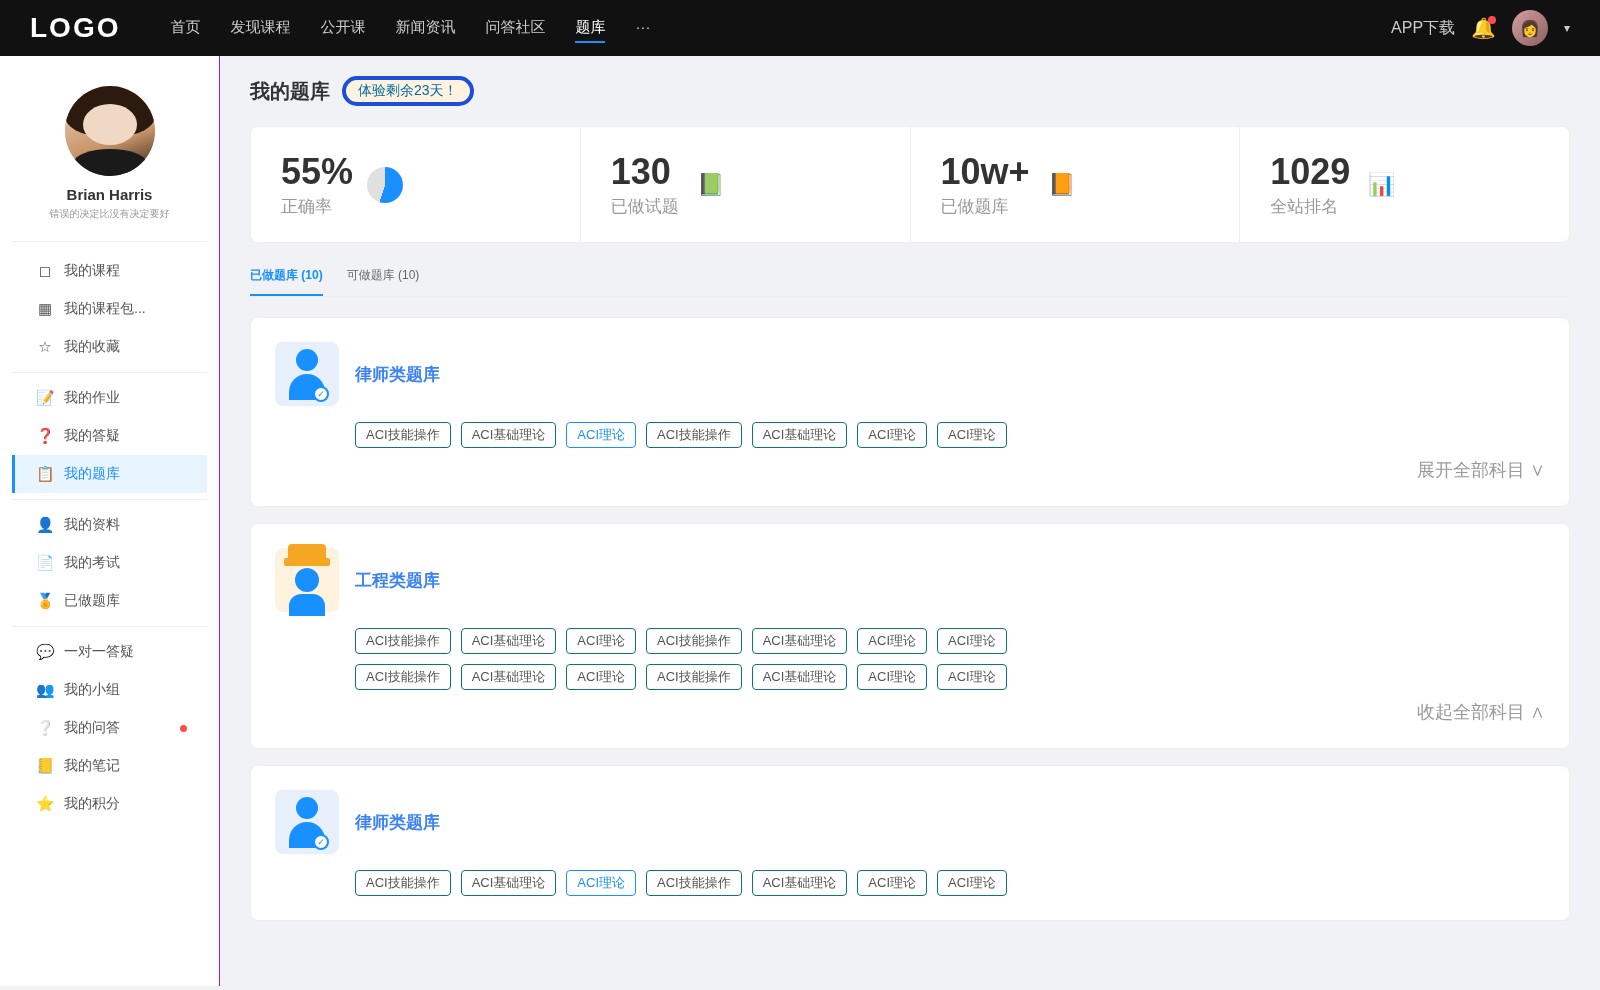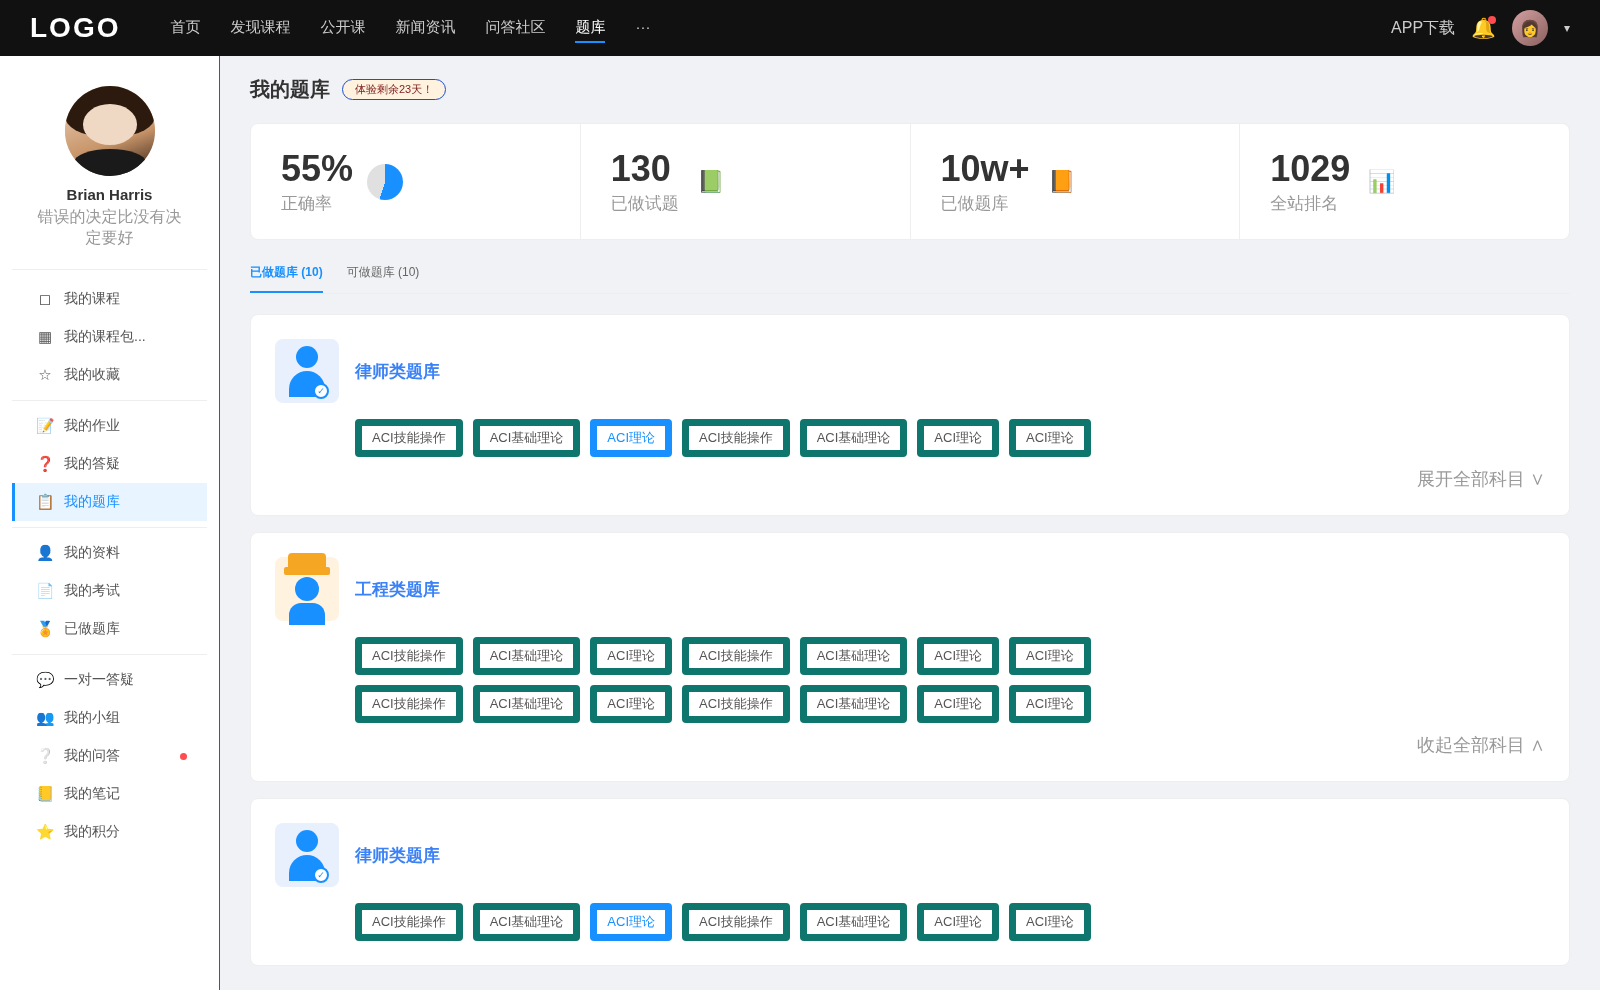--- a/index.html
+++ b/index.html
@@ -20,57 +20,57 @@
     .nav-chevron { color: #ccc; font-size: 12px; cursor: pointer; }
 
     
     .layout { display: flex; min-height: calc(100vh - 60px); }
 
     
     .sidebar { width: 220px; background: #fff; padding: 20px 12px; flex-shrink: 0; border-right: 1px solid #a21caf; }
     .sidebar-profile { text-align: center; padding: 10px 20px 20px; border-bottom: 1px solid #eee; }
     .sidebar-avatar { width: 90px; height: 90px; border-radius: 50%; overflow: hidden; margin: 0 auto 10px; background: #ddd; }
     .sidebar-name { font-size: 15px; font-weight: 600; color: #333; margin-bottom: 4px; }
-    .sidebar-motto { font-size: 16px; color: #999; }
+    .sidebar-motto { font-size: 10px; color: #999; }
     .sidebar-menu { padding: 10px 0; }
     .sidebar-item { display: flex; align-items: center; gap: 10px; padding: 10px 24px; cursor: pointer; font-size: 14px; color: #555; position: relative; }
     .sidebar-item.active { color: #1890ff; background: #e8f4ff; }
     .sidebar-item.active::before { content: ''; position: absolute; left: 0; top: 0; bottom: 0; width: 3px; background: #1890ff; }
     .sidebar-item-icon { width: 18px; text-align: center; font-size: 15px; }
     .sidebar-divider { height: 1px; background: #eee; margin: 6px 0; }
     .sidebar-dot { width: 7px; height: 7px; background: #ff4d4f; border-radius: 50%; position: absolute; right: 20px; }
 
     
     .main { flex: 1; padding: 20px 30px; }
 
     
     .page-title-row { display: flex; align-items: center; gap: 12px; margin-bottom: 20px; }
     .page-title { font-size: 20px; font-weight: 600; color: #333; }
-    .trial-badge { background: #fff3e0; color: #7f1d1d; border: 1px solid #1d4ed8; border-radius: 20px; font-size: 11px; padding: 2px 12px; }
+    .trial-badge { background: #fff3e0; color: #0369a1; border: 4px solid #1d4ed8; border-radius: 20px; font-size: 14px; padding: 2px 12px; }
 
     
     .stats-row { display: flex; gap: 0; background: #fff; border-radius: 8px; overflow: hidden; margin-bottom: 24px; border: 1px solid #eee; }
     .stat-item { flex: 1; padding: 24px 30px; display: flex; align-items: center; gap: 14px; border-right: 1px solid #eee; }
     .stat-item:last-child { border-right: none; }
     .stat-value { font-size: 36px; font-weight: 700; color: #333; }
     .stat-label { font-size: 17px; color: #999; margin-top: 2px; }
     .stat-icon-wrap { width: 36px; height: 36px; display: flex; align-items: center; justify-content: center; }
 
     
     .tabs-row { display: flex; gap: 24px; margin-bottom: 20px; border-bottom: 1px solid #eee; padding-bottom: 0; }
     .tab { font-size: 12px; color: #666; cursor: pointer; padding-bottom: 10px; border-bottom: 2px solid transparent; }
     .tab.active { color: #1890ff; border-bottom: 2px solid #1890ff; font-weight: 600; }
 
     
     .qbank-card { background: #fff; border-radius: 8px; padding: 24px; margin-bottom: 16px; border: 1px solid #eee; }
     .qbank-header { display: flex; align-items: center; gap: 16px; margin-bottom: 16px; }
     .qbank-icon-wrap { width: 64px; height: 64px; background: #e8f0fe; border-radius: 8px; display: flex; align-items: center; justify-content: center; }
     .qbank-title { font-size: 17px; font-weight: 600; color: #3b82f6; }
     .qbank-tags { display: flex; flex-wrap: wrap; gap: 10px; margin-left: 80px; }
-    .qbank-tag { font-size: 13px; color: #555; border: 7px solid #0f766e; border-radius: 4px; padding: 3px 10px; cursor: pointer; background: #fff; }
+    .qbank-tag { font-size: 13px; color: #555; border: 1px solid #0f766e; border-radius: 4px; padding: 3px 10px; cursor: pointer; background: #fff; }
     .qbank-tag.selected { border-color: #1890ff; color: #1890ff; }
     .qbank-expand { text-align: right; font-size: 18px; color: #999; cursor: pointer; margin-top: 10px; }
 
     
     .pie-chart { width: 36px; height: 36px; border-radius: 50%; background: conic-gradient(#1890ff 0% 55%, #e0e0e0 55% 100%); }
     .book-icon-blue { font-size: 22px; color: #1890ff; }
     .book-icon-yellow { font-size: 22px; color: #f5a623; }
     .chart-icon-red { font-size: 22px; color: #ff4d4f; }
 
     

